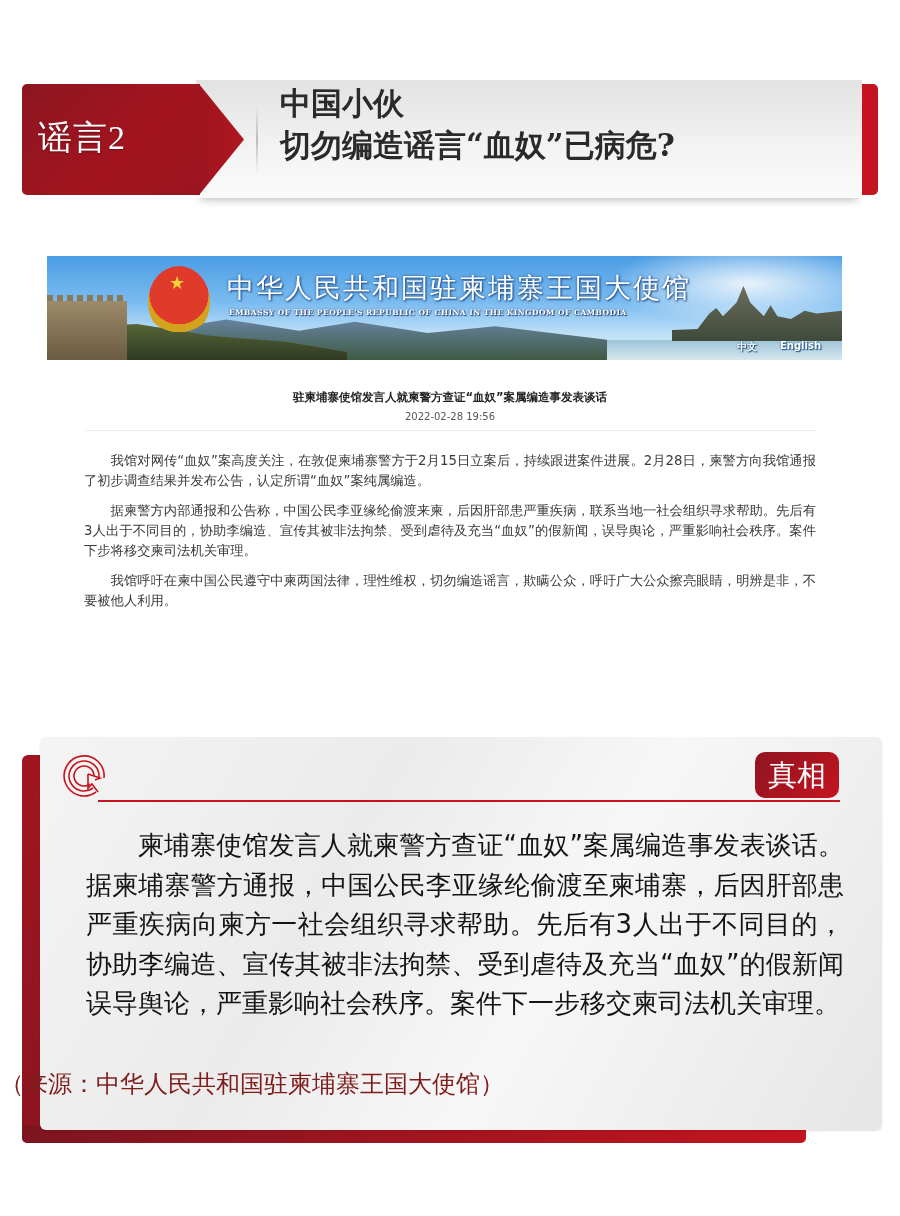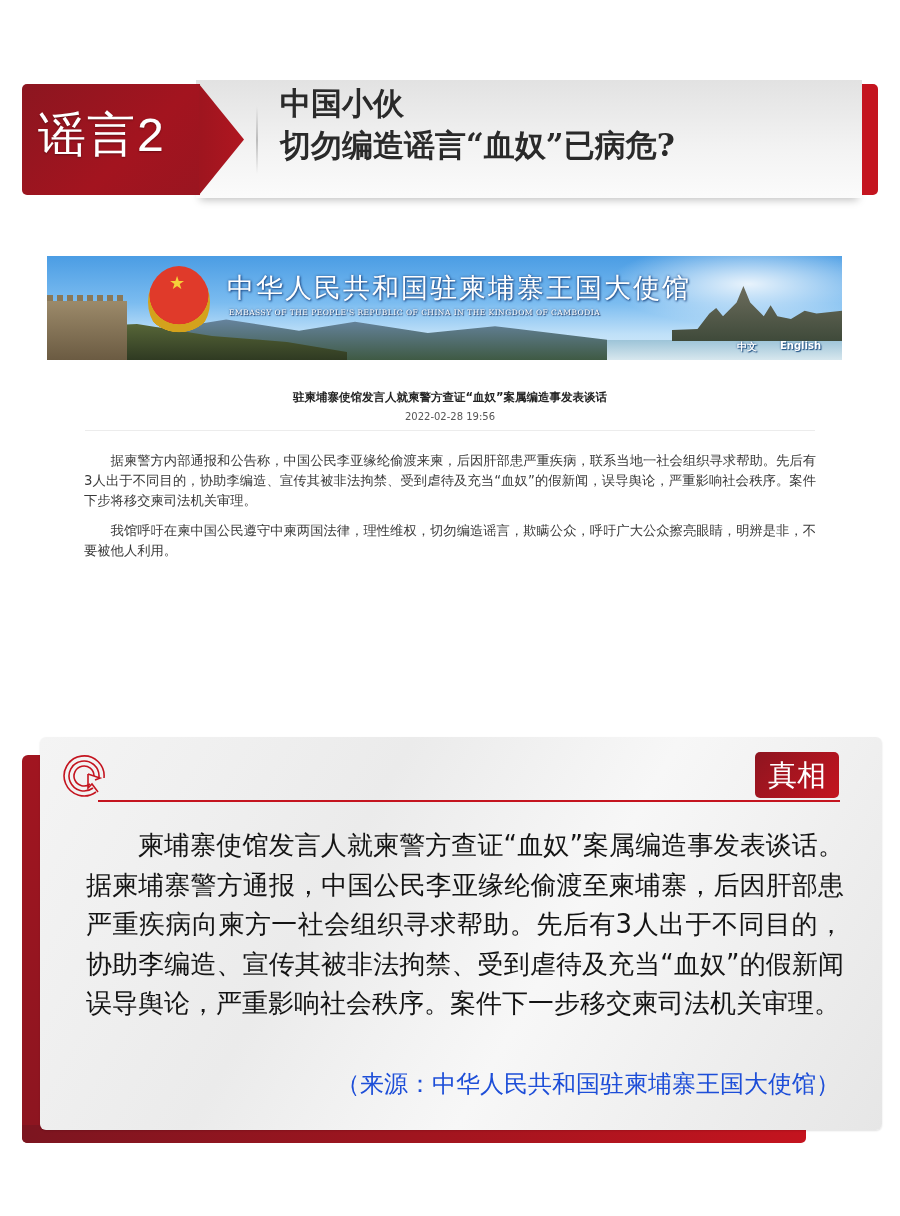--- a/index.html
+++ b/index.html
@@ -20,22 +20,22 @@
     position: absolute; left: 22px; top: 84px; width: 178px; height: 111px;
     background: linear-gradient(135deg, #8c1620 0%, #a3141f 60%, #9a1520 100%);
     border-radius: 5px 0 0 5px;
   }
   .hdr-arrow {
     position: absolute; left: 199px; top: 84px; width: 45px; height: 111px;
     background: linear-gradient(90deg, #9e151f, #b01620);
     clip-path: polygon(0 0, 100% 50%, 0 100%);
   }
   .hdr-tab-label {
-    position: absolute; left: 38px; top: 108px; font-size: 48px; color: #ffffff;
-    font-family: Liberation Mono, monospace; letter-spacing: 1px;
+    position: absolute; left: 38px; top: 108px; font-size: 34px; color: #ffffff;
+    font-family: Liberation Serif, serif; letter-spacing: 1px;
     text-shadow: 0 1px 2px rgba(0,0,0,0.35); line-height: 60px;
   }
   .hdr-title {
     position: absolute; left: 280px; top: 82px; font-size: 31px; font-weight: bold;
     color: #2a2a2a; line-height: 42px; font-family: "DejaVu Serif", "Liberation Serif", serif;
   }
   .hdr-right-strip {
     position: absolute; left: 862px; top: 84px; width: 16px; height: 111px;
     background: #c4141f; border-radius: 0 5px 5px 0;
   }
@@ -74,21 +74,21 @@
   }
   .emb-emblem-star {
     position: absolute; left: 122px; top: 18px; color: #f5d23a; font-size: 18px; line-height: 18px;
   }
   .emb-title-cn {
     position: absolute; left: 180px; top: 14px; font-size: 27px; color: #ffffff;
     font-family: Liberation Sans, sans-serif; letter-spacing: 2px;
     text-shadow: 0 0 3px #2a5a96, 1px 1px 2px #1d4a86;
   }
   .emb-title-en {
-    position: absolute; left: 182px; top: 52px; font-size: 7.5px; color: #ffffff; font-weight: normal;
+    position: absolute; left: 182px; top: 52px; font-size: 7.5px; color: #ffffff; font-weight: bold;
     font-family: "DejaVu Serif", "Liberation Serif", serif; letter-spacing: 0.5px;
     text-shadow: 0 0 2px #2a4a7a, 1px 1px 1px #1d3a6a;
   }
   .emb-temple {
     position: absolute; left: 625px; top: 30px; width: 170px; height: 55px;
     background: linear-gradient(180deg, #6d6d5d, #3f4a3a);
     clip-path: polygon(0 100%, 0 80%, 15% 78%, 22% 50%, 26% 40%, 30% 55%, 38% 30%, 42% 0%, 46% 30%, 54% 55%, 58% 35%, 62% 55%, 70% 60%, 78% 45%, 85% 50%, 100% 45%, 100% 100%);
   }
   .emb-water {
     position: absolute; left: 560px; bottom: 0; width: 235px; height: 20px;
@@ -133,33 +133,33 @@
   .truth-card {
     position: absolute; left: 40px; top: 737px; width: 842px; height: 393px;
     background: linear-gradient(120deg, #f4f4f4 0%, #ebebeb 35%, #f7f7f7 60%, #e6e6e6 100%);
     border-radius: 6px;
     box-shadow: 0 1px 2px rgba(0,0,0,0.12);
   }
   .truth-icon { position: absolute; left: 60px; top: 752px; width: 50px; height: 50px; }
   .truth-line { position: absolute; left: 98px; top: 800px; width: 742px; height: 2px; background: #c4141f; }
   .truth-badge {
     position: absolute; left: 755px; top: 752px; width: 84px; height: 46px;
-    background: linear-gradient(135deg, #8e1520, #c4141f); border-radius: 5px;
+    background: linear-gradient(135deg, #8e1520, #c4141f); border-radius: 10px;
     color: #ffffff; font-size: 29px; text-align: center; line-height: 46px;
     font-family: "DejaVu Sans", "Liberation Sans", sans-serif;
   }
   .truth-body {
     position: absolute; left: 62px; top: 826px; width: 782px;
     font-size: 26px; line-height: 39.5px; color: #141414; text-align: justify;
     font-family: "DejaVu Sans", "Liberation Sans", sans-serif;
   }
   .truth-body p { text-indent: 2em; margin-left: 24px; }
   .truth-source {
-    position: absolute; left: 0; width: 840px; top: 1068px; text-align: right;
-    font-size: 24px; color: #1d4ed8; font-family: "DejaVu Sans", "Liberation Sans", sans-serif;
+    position: absolute; left: 0; width: 840px; top: 1068px; text-align: left;
+    font-size: 24px; color: #7f1d1d; font-family: "DejaVu Sans", "Liberation Sans", sans-serif;
   }
 </style>
 </head>
 <body>
 
 <div class="hdr-banner"></div>
 <div class="hdr-divider"></div>
 <div class="hdr-tab"></div>
 <div class="hdr-arrow"></div>
 <div class="hdr-tab-label">谣言2</div>
@@ -181,20 +181,21 @@
   <div class="emb-water"></div>
   <div class="emb-temple"></div>
   <div class="emb-lang" style="left:690px;">中文</div>
   <div class="emb-lang" style="left:733px;">English</div>
 </div>
 
 <div class="art-title">驻柬埔寨使馆发言人就柬警方查证“血奴”案属编造事发表谈话</div>
 <div class="art-date">2022-02-28 19:56</div>
 <div class="art-sep"></div>
 <div class="art-body">
+  <p>我馆对网传“血奴”案高度关注，在敦促柬埔寨警方于2月15日立案后，持续跟进案件进展。2月28日，柬警方向我馆通报了初步调查结果并发布公告，认定所谓“血奴”案纯属编造。</p>
   <p>据柬警方内部通报和公告称，中国公民李亚缘纶偷渡来柬，后因肝部患严重疾病，联系当地一社会组织寻求帮助。先后有3人出于不同目的，协助李编造、宣传其被非法拘禁、受到虐待及充当“血奴”的假新闻，误导舆论，严重影响社会秩序。案件下步将移交柬司法机关审理。</p>
   <p>我馆呼吁在柬中国公民遵守中柬两国法律，理性维权，切勿编造谣言，欺瞒公众，呼吁广大公众擦亮眼睛，明辨是非，不要被他人利用。</p>
 </div>
 
 <div class="truth-frame-left"></div>
 <div class="truth-frame-bottom"></div>
 <div class="truth-card"></div>
 <svg class="truth-icon" viewBox="0 0 50 50">
   <g fill="none" stroke="#c4141f" stroke-width="1.6">
     <path d="M36 40 A20 20 0 1 1 44 26"></path>

